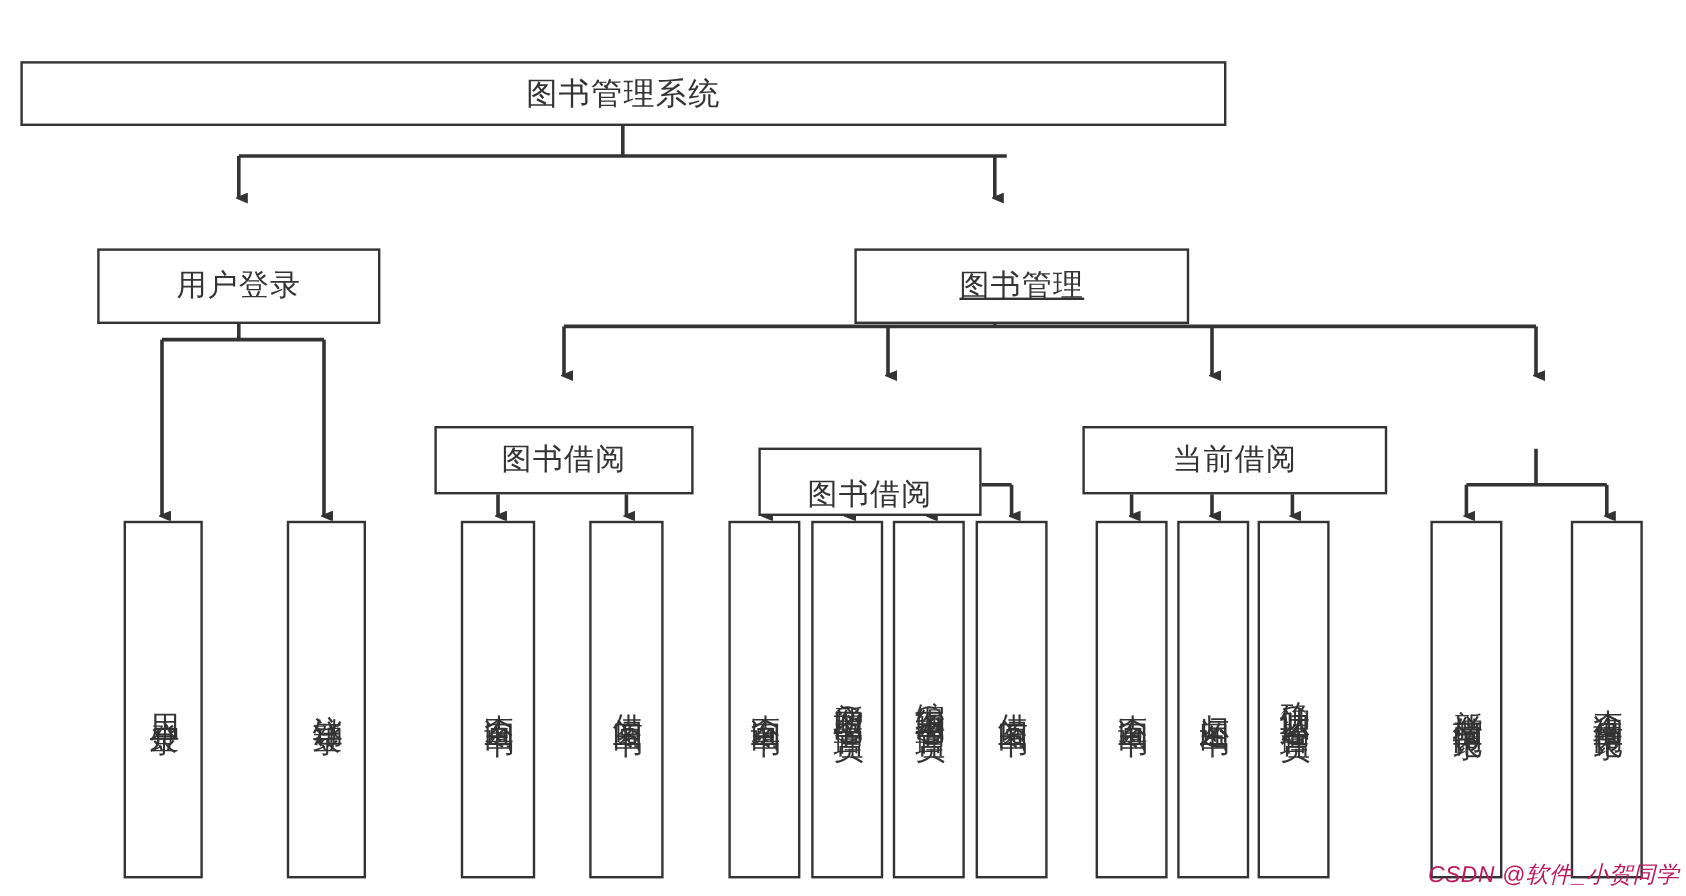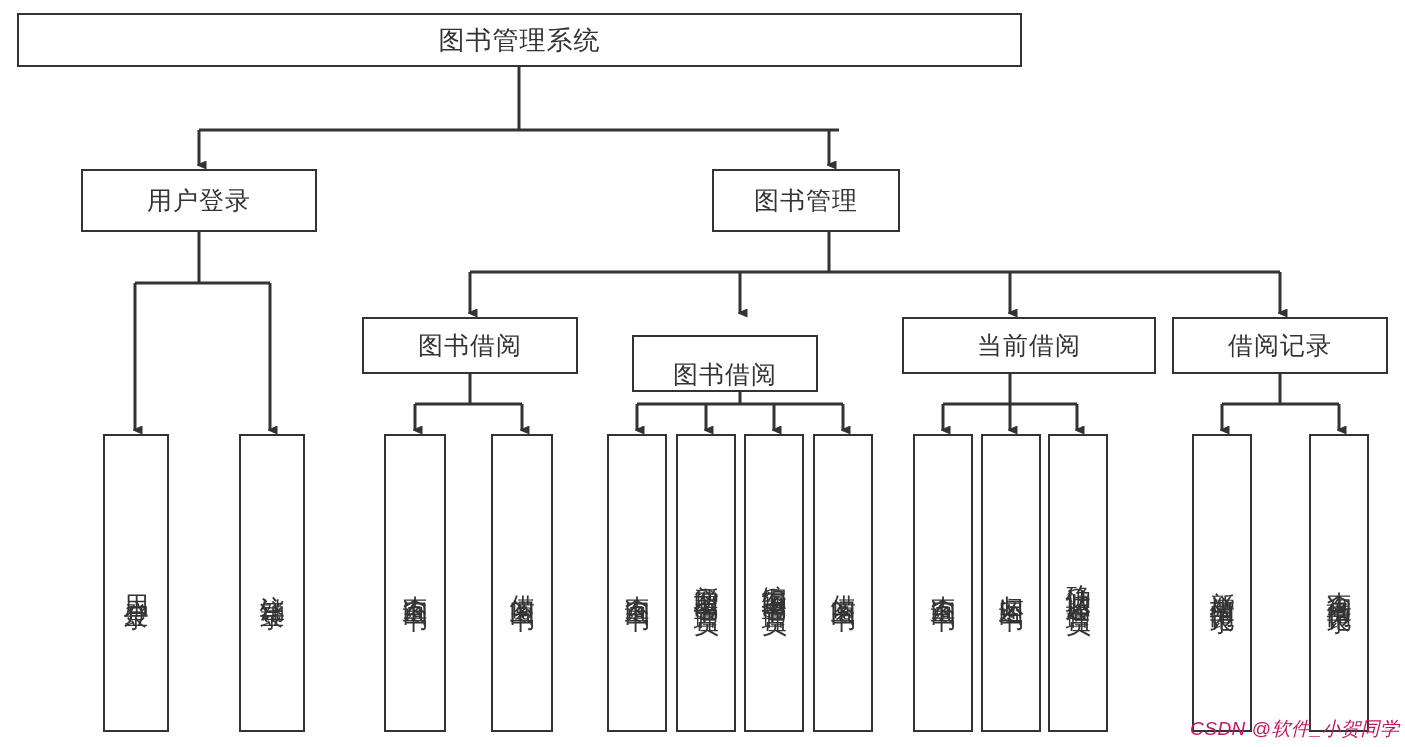--- a/index.html
+++ b/index.html
@@ -32,20 +32,21 @@
     background: #ffffff;
     display: flex;
     align-items: center;
     justify-content: center;
     color: #333333;
     line-height: 1.25;
   }
   .node.horiz {
     font-size: 25px;
     letter-spacing: 1px;
+    margin-top: 38px;
   }
   .node.vert {
     font-size: 25px;
   }
   .node.vert .vtext {
     writing-mode: vertical-rl;
     text-orientation: upright;
     letter-spacing: 4px;
     display: block;
     text-align: center;
@@ -117,35 +118,32 @@
     </g>
   </svg>
 
   <div class="node horiz root" style="left:17px; top:13px; width:1005px; height:54px;">
     <span>图书管理系统</span>
   </div>
 
   <div class="node horiz" style="left:81px; top:169px; width:236px; height:63px;">
     <span>用户登录</span>
   </div>
-  <div class="node horiz" style="left:712px; top:169px; width:188px; height:63px;">
+  <div class="node horiz" style="left:712px; top:169px; width:279px; height:63px;text-decoration:underline;">
     <span>图书管理</span>
   </div>
 
   <div class="node horiz" style="left:362px; top:317px; width:216px; height:57px;">
     <span>图书借阅</span>
   </div>
   <div class="node horiz" style="left:632px; top:335px; width:186px; height:57px;align-items:flex-end;">
     <span>图书借阅</span>
   </div>
   <div class="node horiz" style="left:902px; top:317px; width:254px; height:57px;">
     <span>当前借阅</span>
-  </div>
-  <div class="node horiz" style="left:1172px; top:317px; width:216px; height:57px;">
-    <span>借阅记录</span>
   </div>
 
   <div class="node vert" style="left:103px; top:434px; width:66px; height:298px;">
     <span class="vtext">用户登录</span>
   </div>
   <div class="node vert" style="left:239px; top:434px; width:66px; height:298px;">
     <span class="vtext">注销登录</span>
   </div>
 
   <div class="node vert" style="left:384px; top:434px; width:62px; height:298px;">

